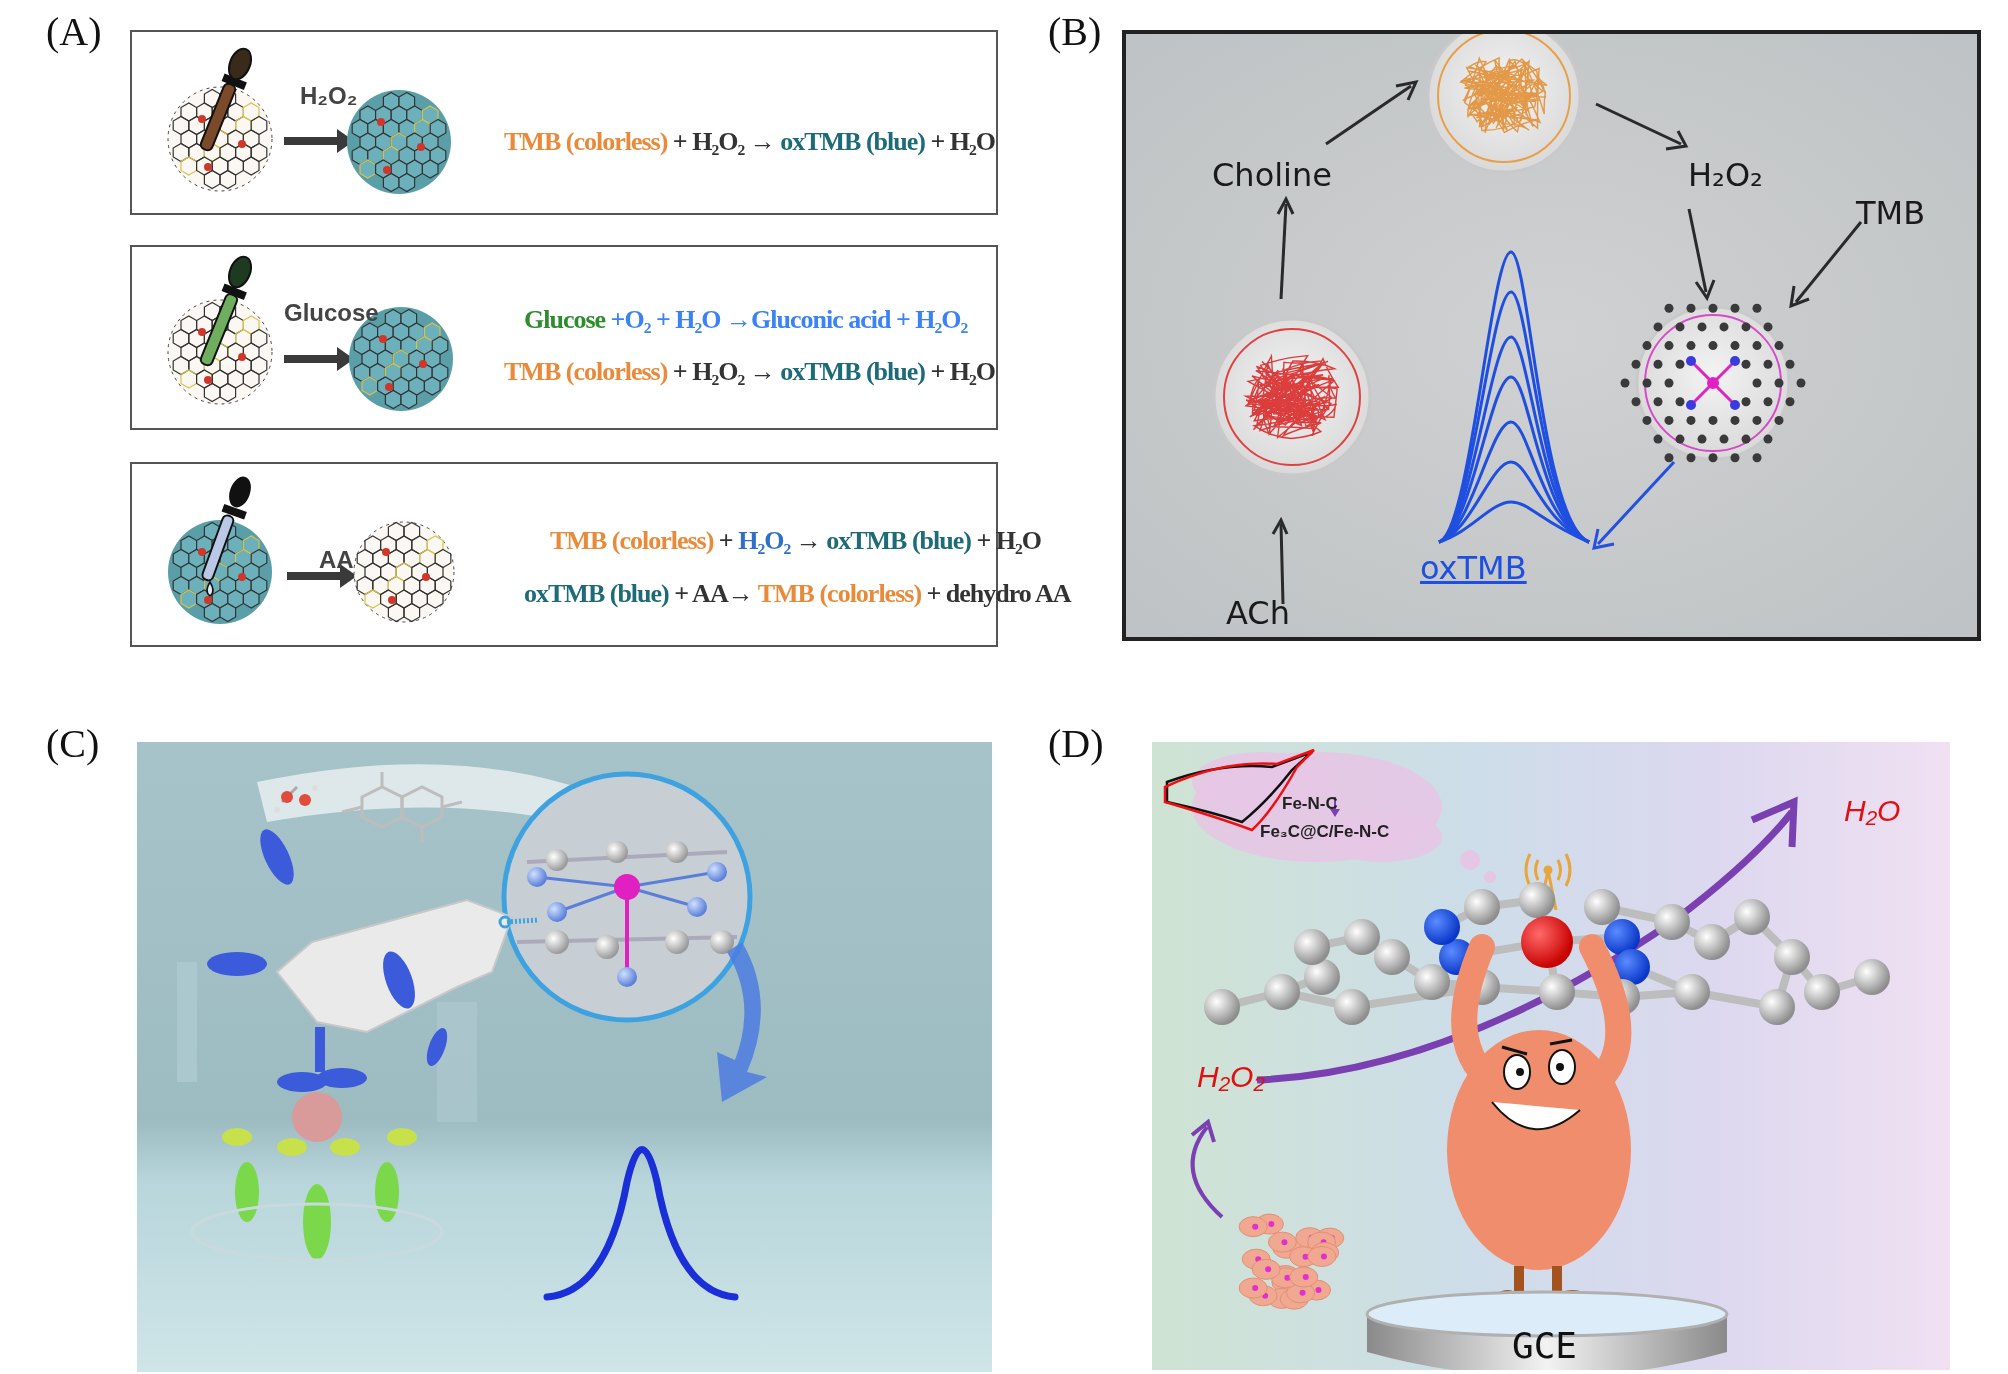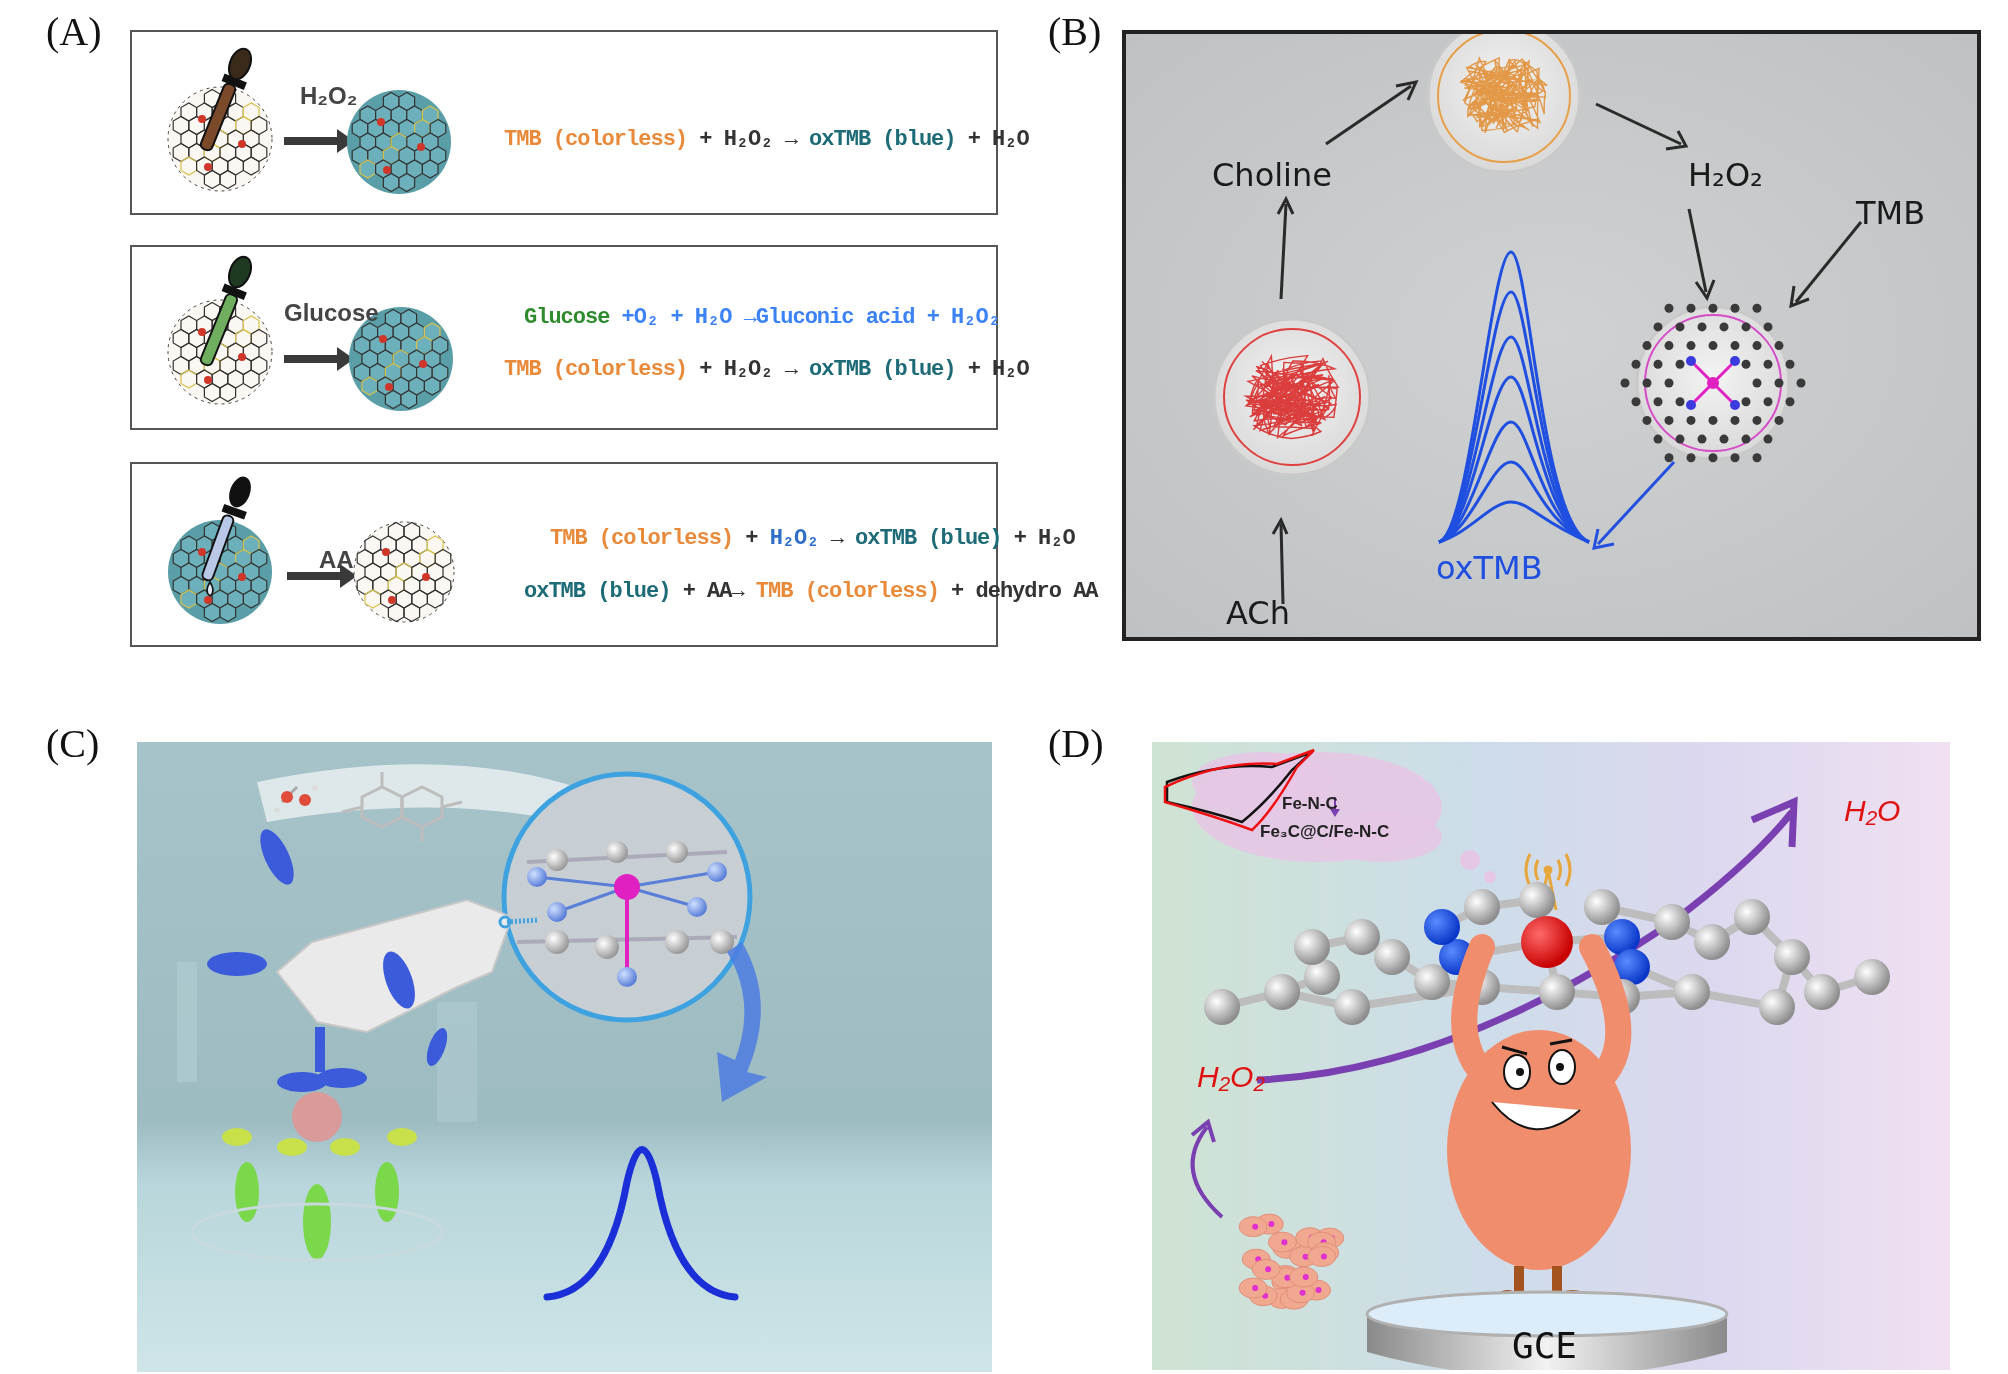--- a/index.html
+++ b/index.html
@@ -1,20 +1,20 @@
 <!DOCTYPE html>
 <html><head>
 <meta charset="utf-8">
 <style>
   html, body { margin: 0; padding: 0; background: #ffffff; }
   body { width: 2008px; height: 1374px; position: relative; overflow: hidden; font-family: "Liberation Sans", sans-serif; }
   .panel-label { position: absolute; font-family: "Liberation Serif", serif; font-size: 40px; color: #111; }
   .abs { position: absolute; }
   .boxA { position: absolute; border: 2px solid #555; background: #fff; box-sizing: border-box; }
-  .eq { position: absolute; font-family: Liberation Mono, monospace; font-weight: bold; font-size: 22px; letter-spacing: -1px; color: #333; white-space: nowrap; }
+  .eq { position: absolute; font-family: Liberation Serif, serif; font-weight: bold; font-size: 26px; letter-spacing: -1px; color: #333; white-space: nowrap; }
   .arrow-label { position: absolute; font-family: "Liberation Sans", sans-serif; font-weight: bold; font-size: 24px; color: #444; }
   .panelB { position: absolute; left: 1122px; top: 30px; width: 859px; height: 611px; box-sizing: border-box; border: 4px solid #222; background: radial-gradient(ellipse at center, #cfd1d2 0%, #bfc2c4 100%); }
   .hand { font-family: "DejaVu Sans", sans-serif; position: absolute; color: #1a1a1a; font-size: 32px; }
   .panelC { position: absolute; left: 137px; top: 742px; width: 855px; height: 630px; background: linear-gradient(180deg, #a6c3c9 0%, #9dbcc2 60%, #b8d6db 70%, #cfe5e8 100%); overflow: hidden; }
   .panelD { position: absolute; left: 1152px; top: 742px; width: 798px; height: 628px; background: linear-gradient(90deg, #cfe3d3 0%, #cddde9 40%, #dcd8ef 70%, #f0e0f2 100%); overflow: hidden; }
   svg { position: absolute; left: 0; top: 0; }
 </style>
 </head>
 <body>
 
@@ -432,21 +432,21 @@
         <path d="M313 508 C345 498 365 343 385 343 C403 343 415 488 463 508" fill="none" stroke="#1f4fe0" stroke-width="3"></path>
         <path d="M313 508 C345 498 365 388 385 388 C403 388 415 488 463 508" fill="none" stroke="#1f4fe0" stroke-width="3"></path>
         <path d="M313 508 C345 498 365 428 385 428 C403 428 415 488 463 508" fill="none" stroke="#1f4fe0" stroke-width="3"></path>
         <path d="M313 508 C345 498 365 468 385 468 C403 468 415 488 463 508" fill="none" stroke="#1f4fe0" stroke-width="3"></path>
       </g>
   </svg>
   <div class="hand" style="left:86px;top:122px;">Choline</div>
   <div class="hand" style="left:562px;top:122px;">H₂O₂</div>
   <div class="hand" style="left:730px;top:160px;">TMB</div>
   <div class="hand" style="left:100px;top:560px;">ACh</div>
-  <div class="hand" style="left:310px;top:515px;color:#1f4fe0;">oxTMB</div>
+  <div class="hand" style="left:294px;top:515px;color:#1f4fe0;text-decoration:underline;">oxTMB</div>
 </div>
 
 <div class="panelC">
   <svg width="855" height="630">
     <defs>
       <radialGradient id="ball" cx="35%" cy="35%" r="65%">
         <stop offset="0%" stop-color="#ffffff"></stop>
         <stop offset="100%" stop-color="#9a9a9a"></stop>
       </radialGradient>
       <radialGradient id="nball" cx="35%" cy="35%" r="65%">

